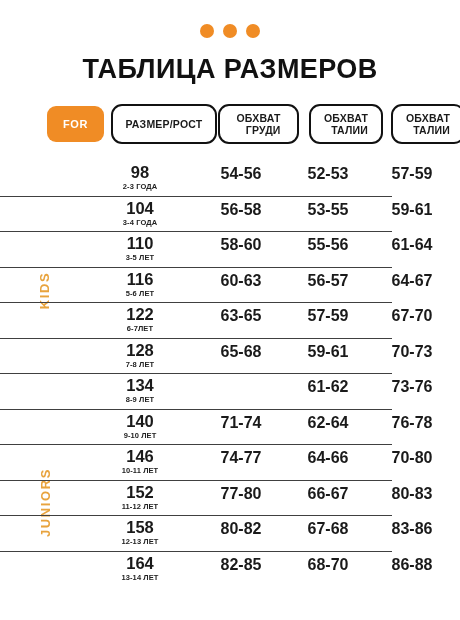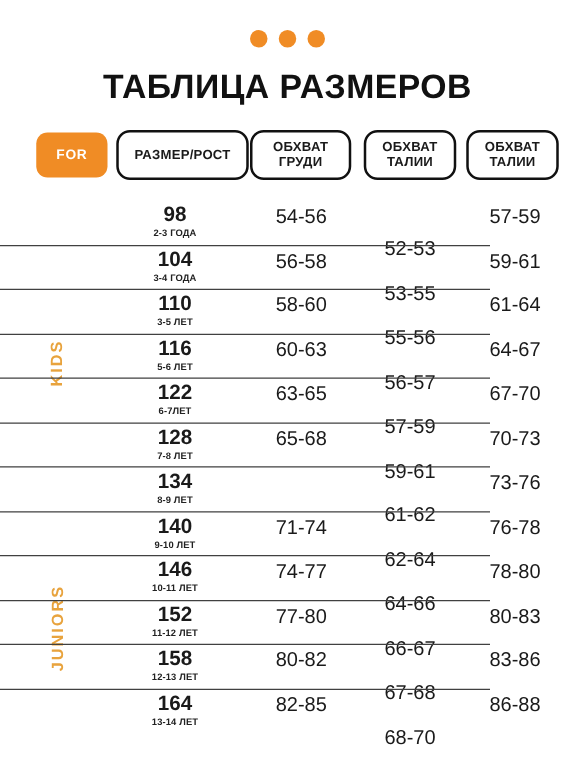--- a/index.html
+++ b/index.html
@@ -51,26 +51,27 @@
   }
   .pill {
     position: absolute;
     box-sizing: border-box;
     border: 2px solid #111111;
     border-radius: 11px;
     background: #ffffff;
     display: flex;
     align-items: center;
     justify-content: center;
-    text-align: center;
+    text-align: right;
     font-size: 10.5px;
     font-weight: 700;
     letter-spacing: 0.2px;
     line-height: 1.18;
     height: 40px;
+    margin-left: 18px;
   }
   .pill.for-pill {
     background: #F08C25;
     border: none;
     color: #ffffff;
     font-size: 11px;
     letter-spacing: 0.6px;
     border-radius: 9px;
     height: 36px;
   }
@@ -103,35 +104,35 @@
     position: absolute;
     left: 90px;
     right: 35px;
     top: 0;
     bottom: 0;
   }
   .cell {
     position: absolute;
     top: 0;
     text-align: center;
-    font-weight: 400;
+    font-weight: 700;
     font-size: 16px;
     color: #1a1a1a;
     padding-top: 4px;
     font-family: "Liberation Sans", "DejaVu Sans", sans-serif;
   }
   .cell.size-cell {
     left: 0px;
     width: 100px;
     font-weight: 700;
     font-size: 16.5px;
     padding-top: 2px;
   }
   .cell.chest-cell { left: 110px; width: 82px; }
-  .cell.waist-cell { left: 200px; width: 76px; margin-top: 26px; }
+  .cell.waist-cell { left: 200px; width: 76px; }
   .cell.hips-cell  { left: 283px; width: 78px; }
 
   .age {
     display: block;
     font-size: 7.5px;
     font-weight: 700;
     letter-spacing: 0.1px;
     color: #222222;
     margin-top: 0px;
   }
@@ -270,21 +271,21 @@
         <div class="cell chest-cell">71-74</div>
         <div class="cell waist-cell">62-64</div>
         <div class="cell hips-cell">76-78</div>
       </div>
     </div>
     <div class="row">
       <div class="row-inner">
         <div class="cell size-cell"><span>146</span><span class="age">10-11 ЛЕТ</span></div>
         <div class="cell chest-cell">74-77</div>
         <div class="cell waist-cell">64-66</div>
-        <div class="cell hips-cell">78-80</div>
+        <div class="cell hips-cell">70-80</div>
       </div>
     </div>
     <div class="row">
       <div class="row-inner">
         <div class="cell size-cell"><span>152</span><span class="age">11-12 ЛЕТ</span></div>
         <div class="cell chest-cell">77-80</div>
         <div class="cell waist-cell">66-67</div>
         <div class="cell hips-cell">80-83</div>
       </div>
     </div>

